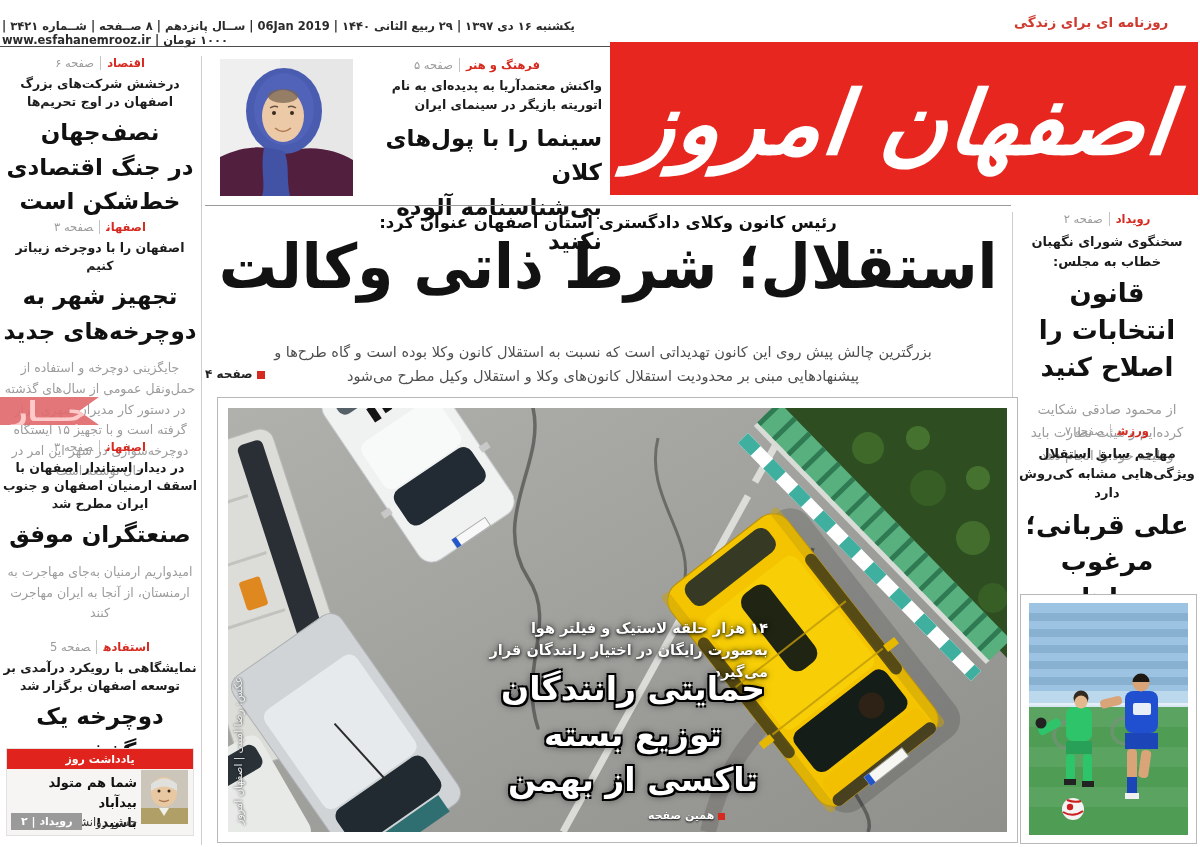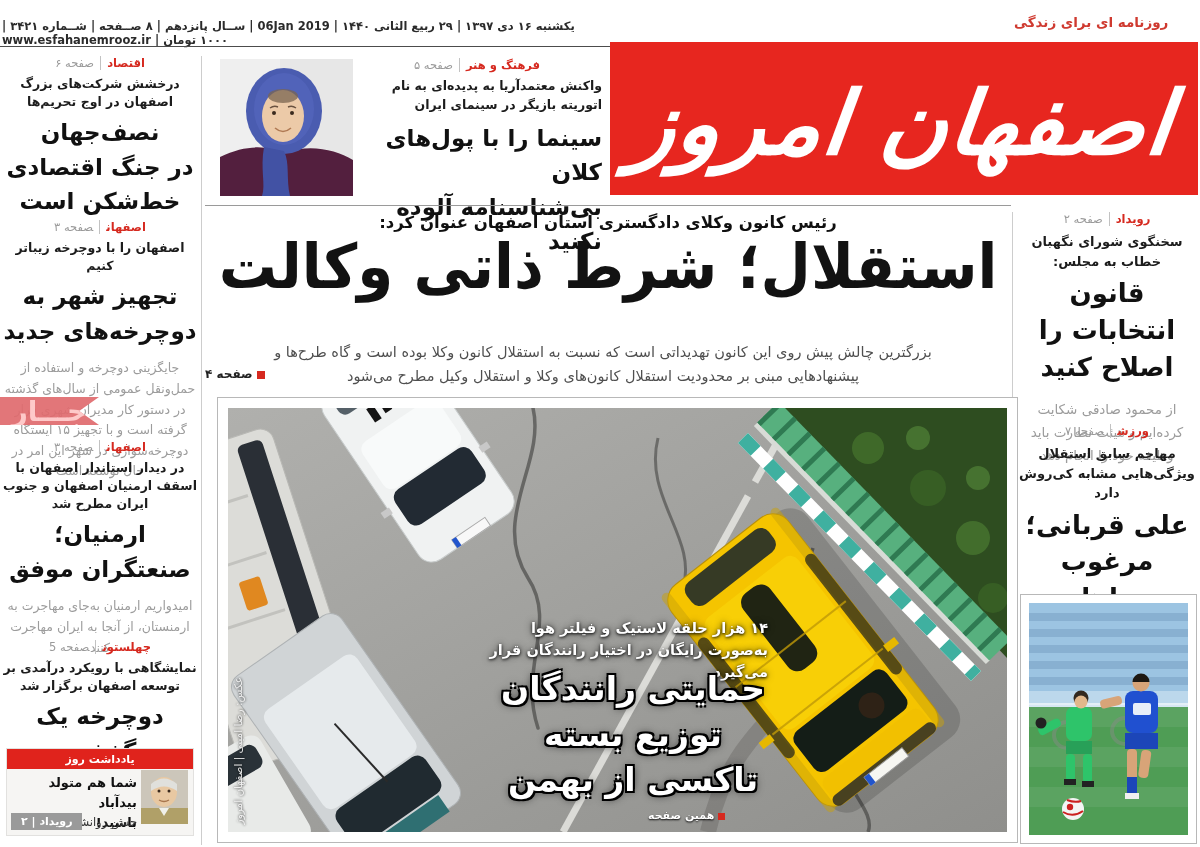--- a/index.html
+++ b/index.html
@@ -288,29 +288,28 @@
   </div>
 
   <div class="watermark">جـــار</div>
 
   <div class="lstory" id="ls3">
     <div class="seclabel">
       <span class="sec">اصفهان</span><span class="pg">صفحه ۳</span>
     </div>
     <div class="kicker">در دیدار استاندار اصفهان با اسقف ارمنیان اصفهان و جنوب ایران مطرح شد</div>
     <div class="headline">
-      <span>ارمنیان؛</span>
       <span>صنعتگران موفق</span>
     </div>
     <div class="graybody">امیدواریم ارمنیان به‌جای مهاجرت به ارمنستان، از آنجا به ایران مهاجرت کنند</div>
   </div>
 
   <div class="lstory" id="ls4">
     <div class="seclabel">
-      <span class="sec">چهلستون</span><span class="pg">صفحه 5</span>
+      <span class="sec">استفاده</span><span class="pg">صفحه 5</span>
     </div>
     <div class="kicker">نمایشگاهی با رویکرد درآمدی بر توسعه اصفهان برگزار شد</div>
     <div class="headline">
       <span>دوچرخه یک گذشته</span>
     </div>
   </div>
 
   <div class="notebox">
     <div class="notebar">یادداشت روز</div>
     <div class="note-title">

